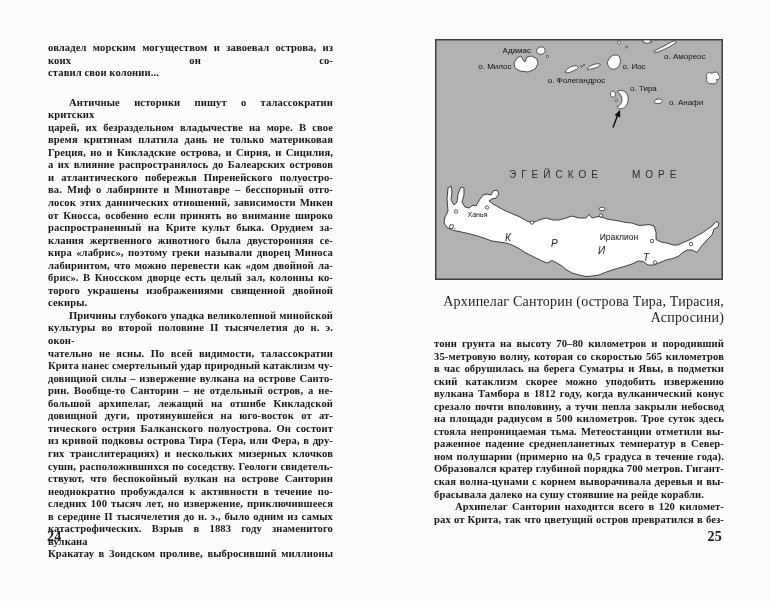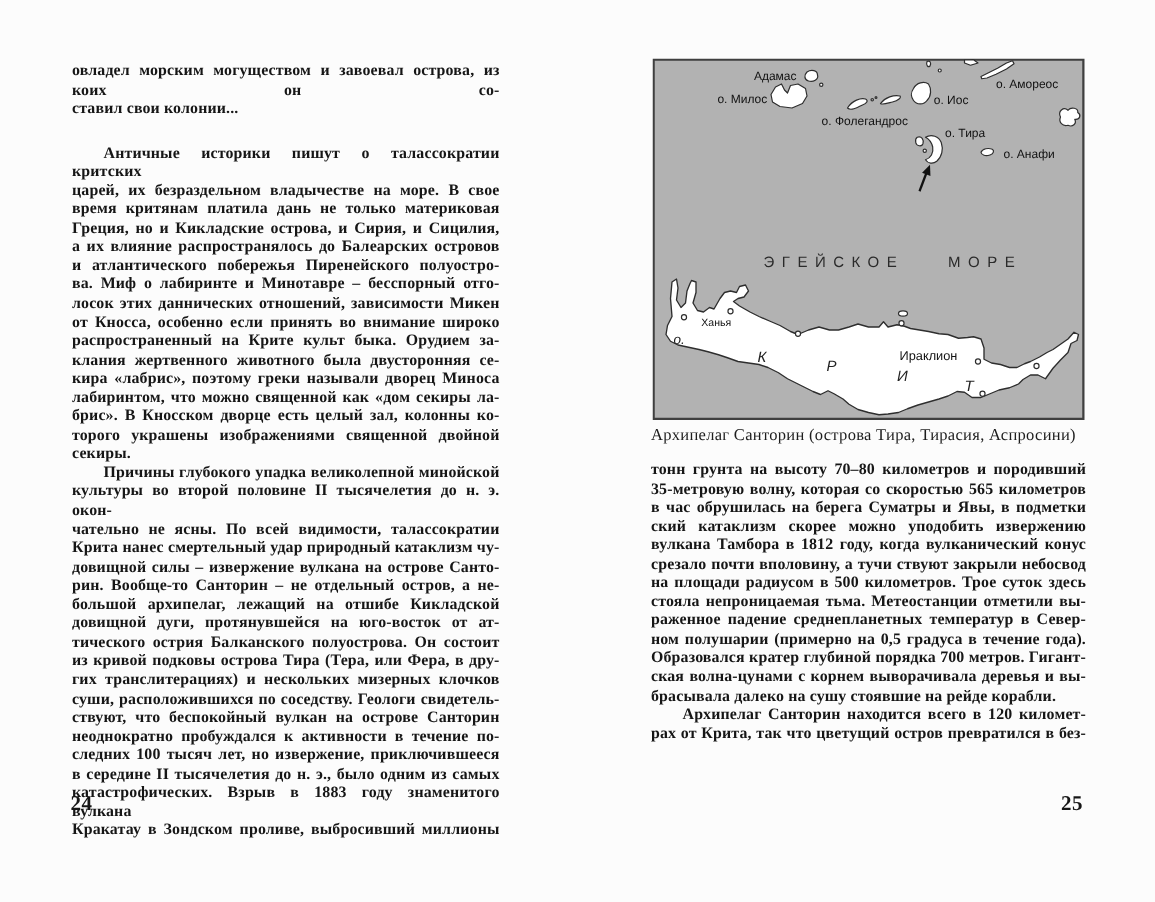--- a/index.html
+++ b/index.html
@@ -34,23 +34,23 @@
     font-size:14px;
     font-weight:bold;
     letter-spacing:0.3px;
   }
   #page-num-left{left:47px;top:529px;}
   #page-num-right{left:700px;top:529px;width:22px;text-align:right;}
 
   .map-figure{width:290px;}
   .map-figure svg{display:block;margin-left:1px;}
   .map-caption{
-    margin-top:4px;
-    text-align:left;
-    font-size:11px;
+    margin-top:14px;
+    text-align:right;
+    font-size:14px;
     letter-spacing:0.2px;
     color:#1d1d1d;
   }
   #right-body{margin-top:12px;}
 
   .map-label{font-family:"Liberation Sans", sans-serif;fill:#111;}
   .sea-label{font-family:"Liberation Sans", sans-serif;fill:#2a2a2a;}
   .crete-letter{font-family:"Liberation Sans", sans-serif;font-style:italic;fill:#222;}
 </style>
 </head>
@@ -68,21 +68,21 @@
         <div class="line">время критянам платила дань не только материковая</div>
         <div class="line">Греция, но и Кикладские острова, и Сирия, и Сицилия,</div>
         <div class="line">а их влияние распространялось до Балеарских островов</div>
         <div class="line">и атлантического побережья Пиренейского полуостро-</div>
         <div class="line">ва. Миф о лабиринте и Минотавре – бесспорный отго-</div>
         <div class="line">лосок этих даннических отношений, зависимости Микен</div>
         <div class="line">от Кносса, особенно если принять во внимание широко</div>
         <div class="line">распространенный на Крите культ быка. Орудием за-</div>
         <div class="line">клания жертвенного животного была двусторонняя се-</div>
         <div class="line">кира «лабрис», поэтому греки называли дворец Миноса</div>
-        <div class="line">лабиринтом, что можно священной как «дом секиры ла-</div>
+        <div class="line">лабиринтом, что можно перевести как «дом двойной ла-</div>
         <div class="line">брис». В Кносском дворце есть целый зал, колонны ко-</div>
         <div class="line">торого украшены изображениями священной двойной</div>
         <div class="line last">секиры.</div>
       </div>
       <div class="para indent">
         <div class="line">Причины глубокого упадка великолепной минойской</div>
         <div class="line">культуры во второй половине II тысячелетия до н. э. окон-</div>
         <div class="line">чательно не ясны. По всей видимости, талассократии</div>
         <div class="line">Крита нанес смертельный удар природный катаклизм чу-</div>
         <div class="line">довищной силы – извержение вулкана на острове Санто-</div>
@@ -196,21 +196,21 @@
     <div class="map-caption">Архипелаг Санторин (острова Тира, Тирасия,  Аспросини)</div>
   </div>
 
   <div id="right-body">
       <div class="para">
         <div class="line">тонн грунта на высоту 70–80 километров и породивший</div>
         <div class="line">35-метровую волну, которая со скоростью 565 километров</div>
         <div class="line">в час обрушилась на берега Суматры и Явы, в подметки</div>
         <div class="line">ский катаклизм скорее можно уподобить извержению</div>
         <div class="line">вулкана Тамбора в 1812 году, когда вулканический конус</div>
-        <div class="line">срезало почти вполовину, а тучи ствуют закрыли небосвод</div>
+        <div class="line">срезало почти вполовину, а тучи пепла закрыли небосвод</div>
         <div class="line">на площади радиусом в 500 километров. Трое суток здесь</div>
         <div class="line">стояла непроницаемая тьма. Метеостанции отметили вы-</div>
         <div class="line">раженное падение среднепланетных температур в Север-</div>
         <div class="line">ном полушарии (примерно на 0,5 градуса в течение года).</div>
         <div class="line">Образовался кратер глубиной порядка 700 метров. Гигант-</div>
         <div class="line">ская волна-цунами с корнем выворачивала деревья и вы-</div>
         <div class="line last">брасывала далеко на сушу стоявшие на рейде корабли.</div>
       </div>
       <div class="para indent">
         <div class="line">Архипелаг Санторин находится всего в 120 километ-</div>

